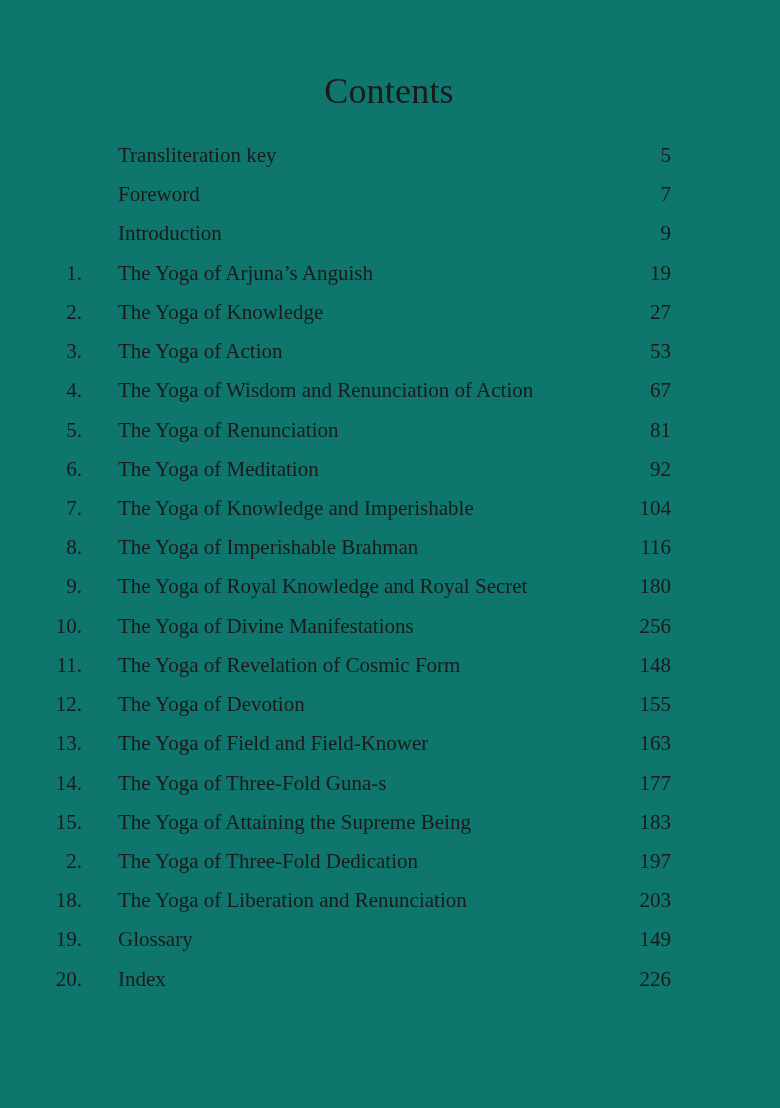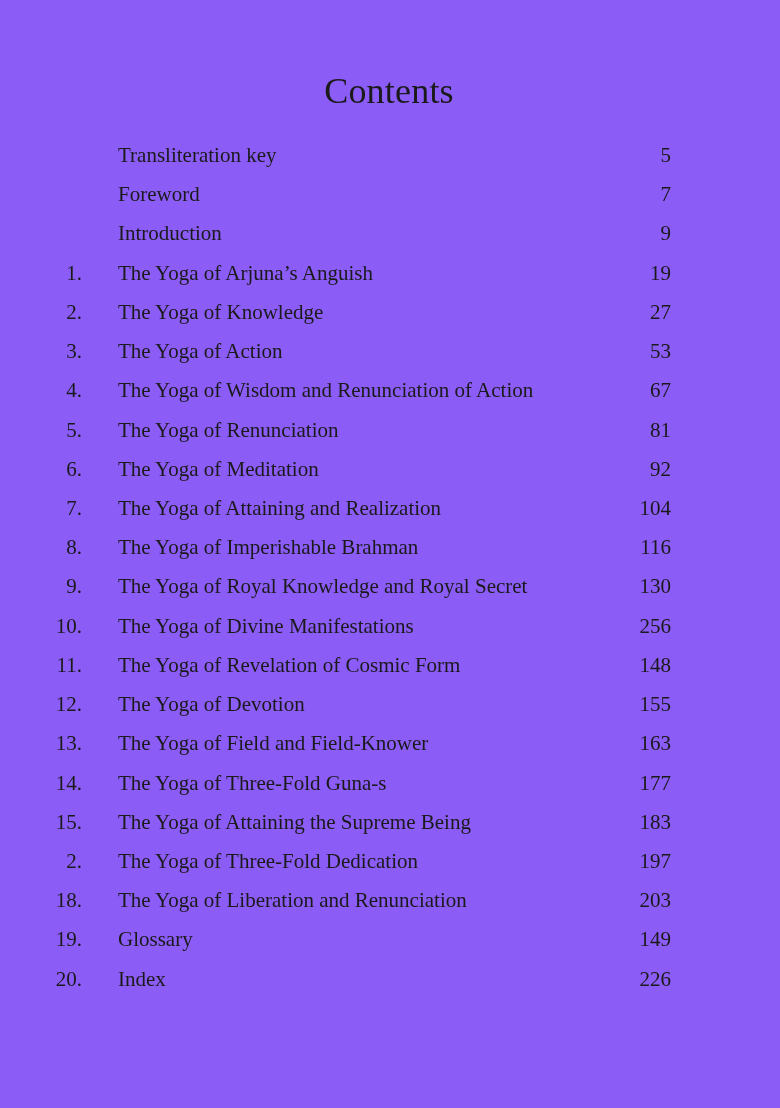--- a/index.html
+++ b/index.html
@@ -12,21 +12,21 @@
       height: 1108px;
       position: relative;
       overflow: hidden;
       color: #1a1a1a;
       font-family: "Liberation Serif", "DejaVu Serif", serif;
     }
     .page {
       position: absolute;
       left: 0; top: 0;
       width: 780px; height: 1108px;
-      background: #8b5cf6;
+      background: #0f766e;
     }
     .title {
       position: absolute;
       left: 0;
       top: 68px;
       width: 778px;
       text-align: center;
       font-size: 36px;
       line-height: 46px;
       font-weight: normal;
@@ -117,32 +117,32 @@
       <span class="toc-title">The Yoga of Renunciation</span>
       <span class="toc-page">81</span>
     </li>
     <li class="toc-row">
       <span class="toc-num">6.</span>
       <span class="toc-title">The Yoga of Meditation</span>
       <span class="toc-page">92</span>
     </li>
     <li class="toc-row">
       <span class="toc-num">7.</span>
-      <span class="toc-title">The Yoga of Attaining and Realization</span>
+      <span class="toc-title">The Yoga of Knowledge and Imperishable</span>
       <span class="toc-page">104</span>
     </li>
     <li class="toc-row">
       <span class="toc-num">8.</span>
       <span class="toc-title">The Yoga of Imperishable Brahman</span>
       <span class="toc-page">116</span>
     </li>
     <li class="toc-row">
       <span class="toc-num">9.</span>
       <span class="toc-title">The Yoga of Royal Knowledge and Royal Secret</span>
-      <span class="toc-page">130</span>
+      <span class="toc-page">180</span>
     </li>
     <li class="toc-row">
       <span class="toc-num">10.</span>
       <span class="toc-title">The Yoga of Divine Manifestations</span>
       <span class="toc-page">256</span>
     </li>
     <li class="toc-row">
       <span class="toc-num">11.</span>
       <span class="toc-title">The Yoga of Revelation of Cosmic Form</span>
       <span class="toc-page">148</span>

